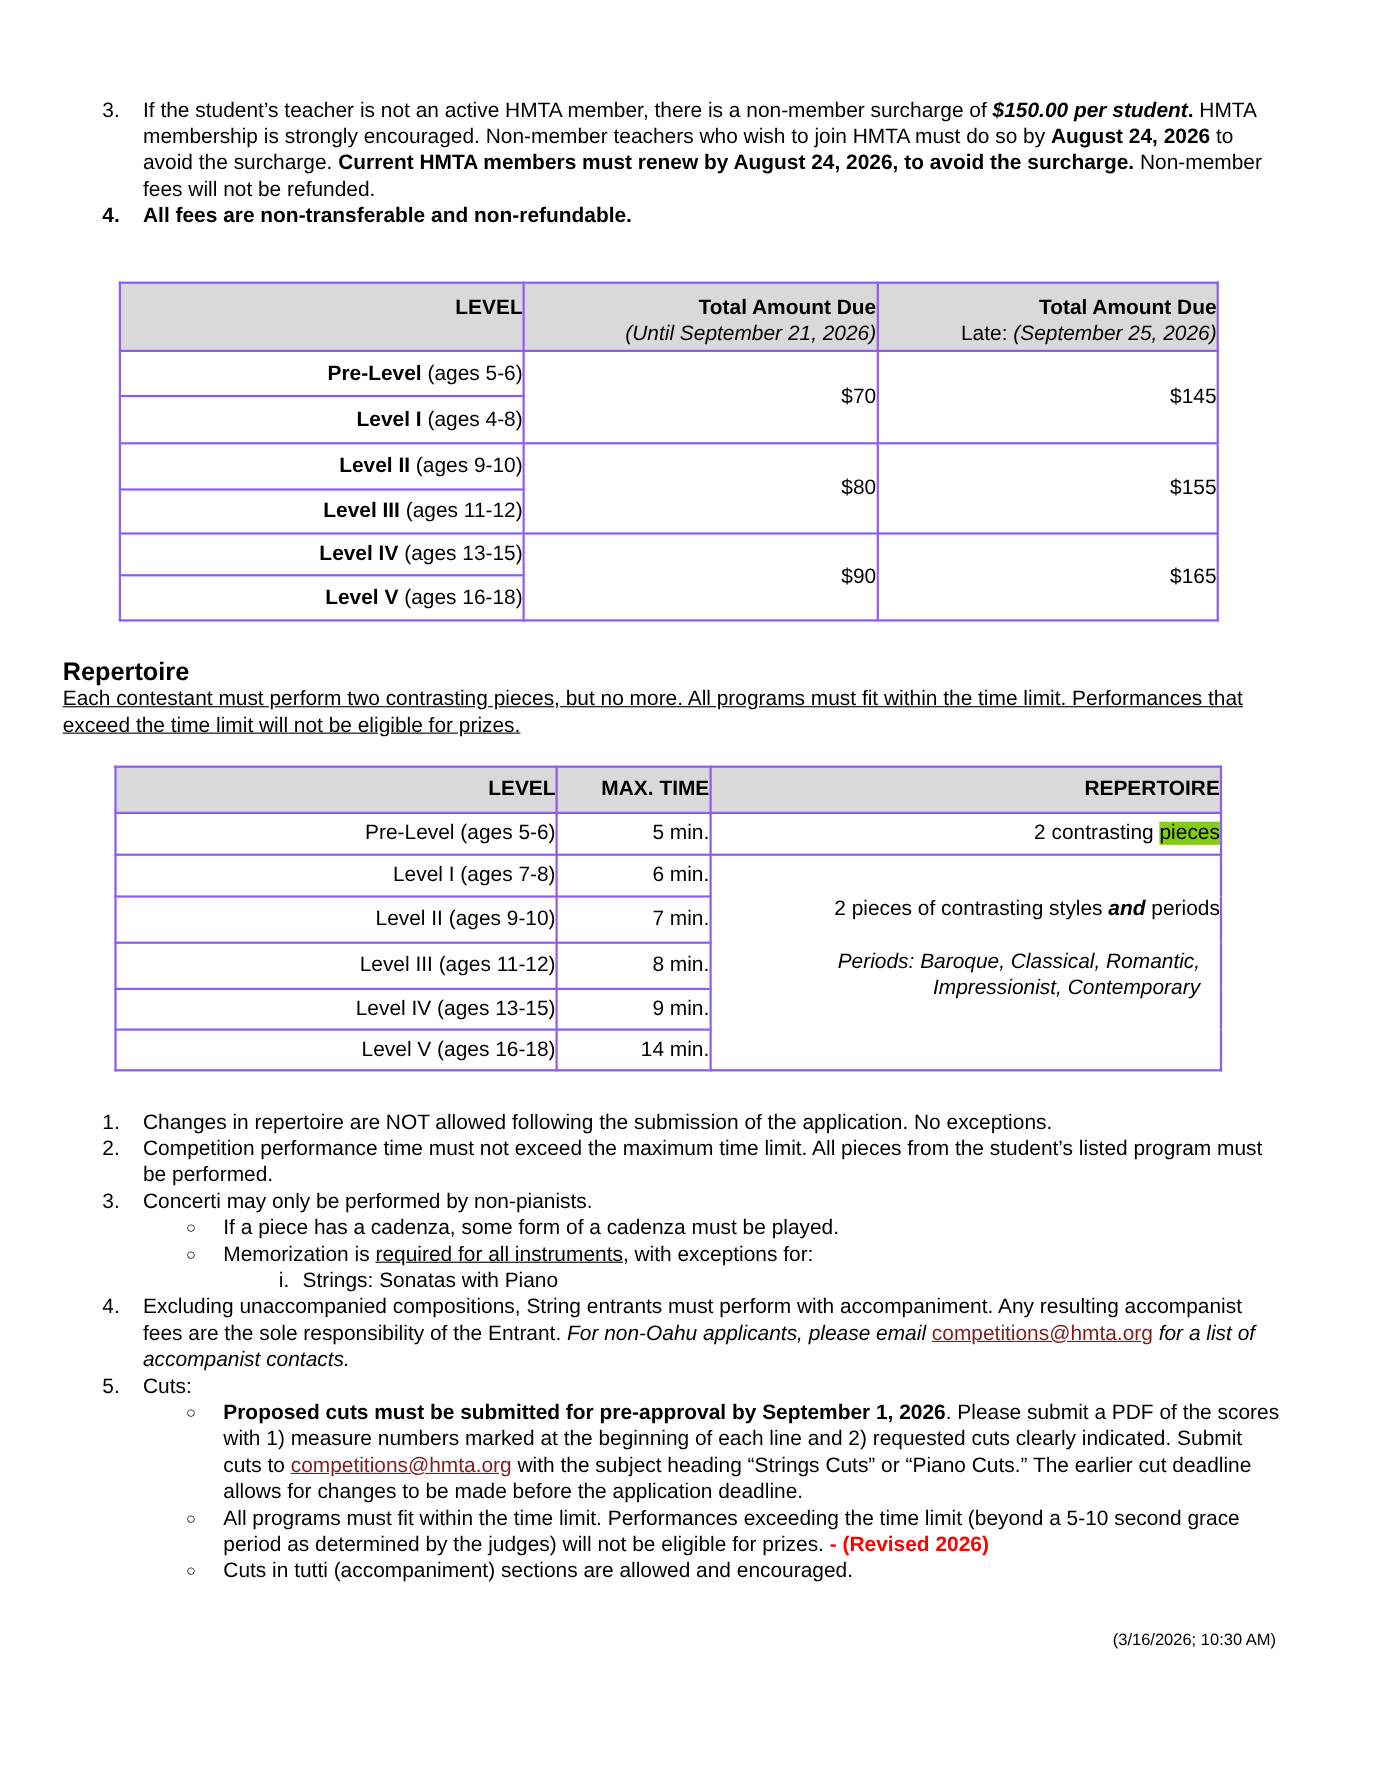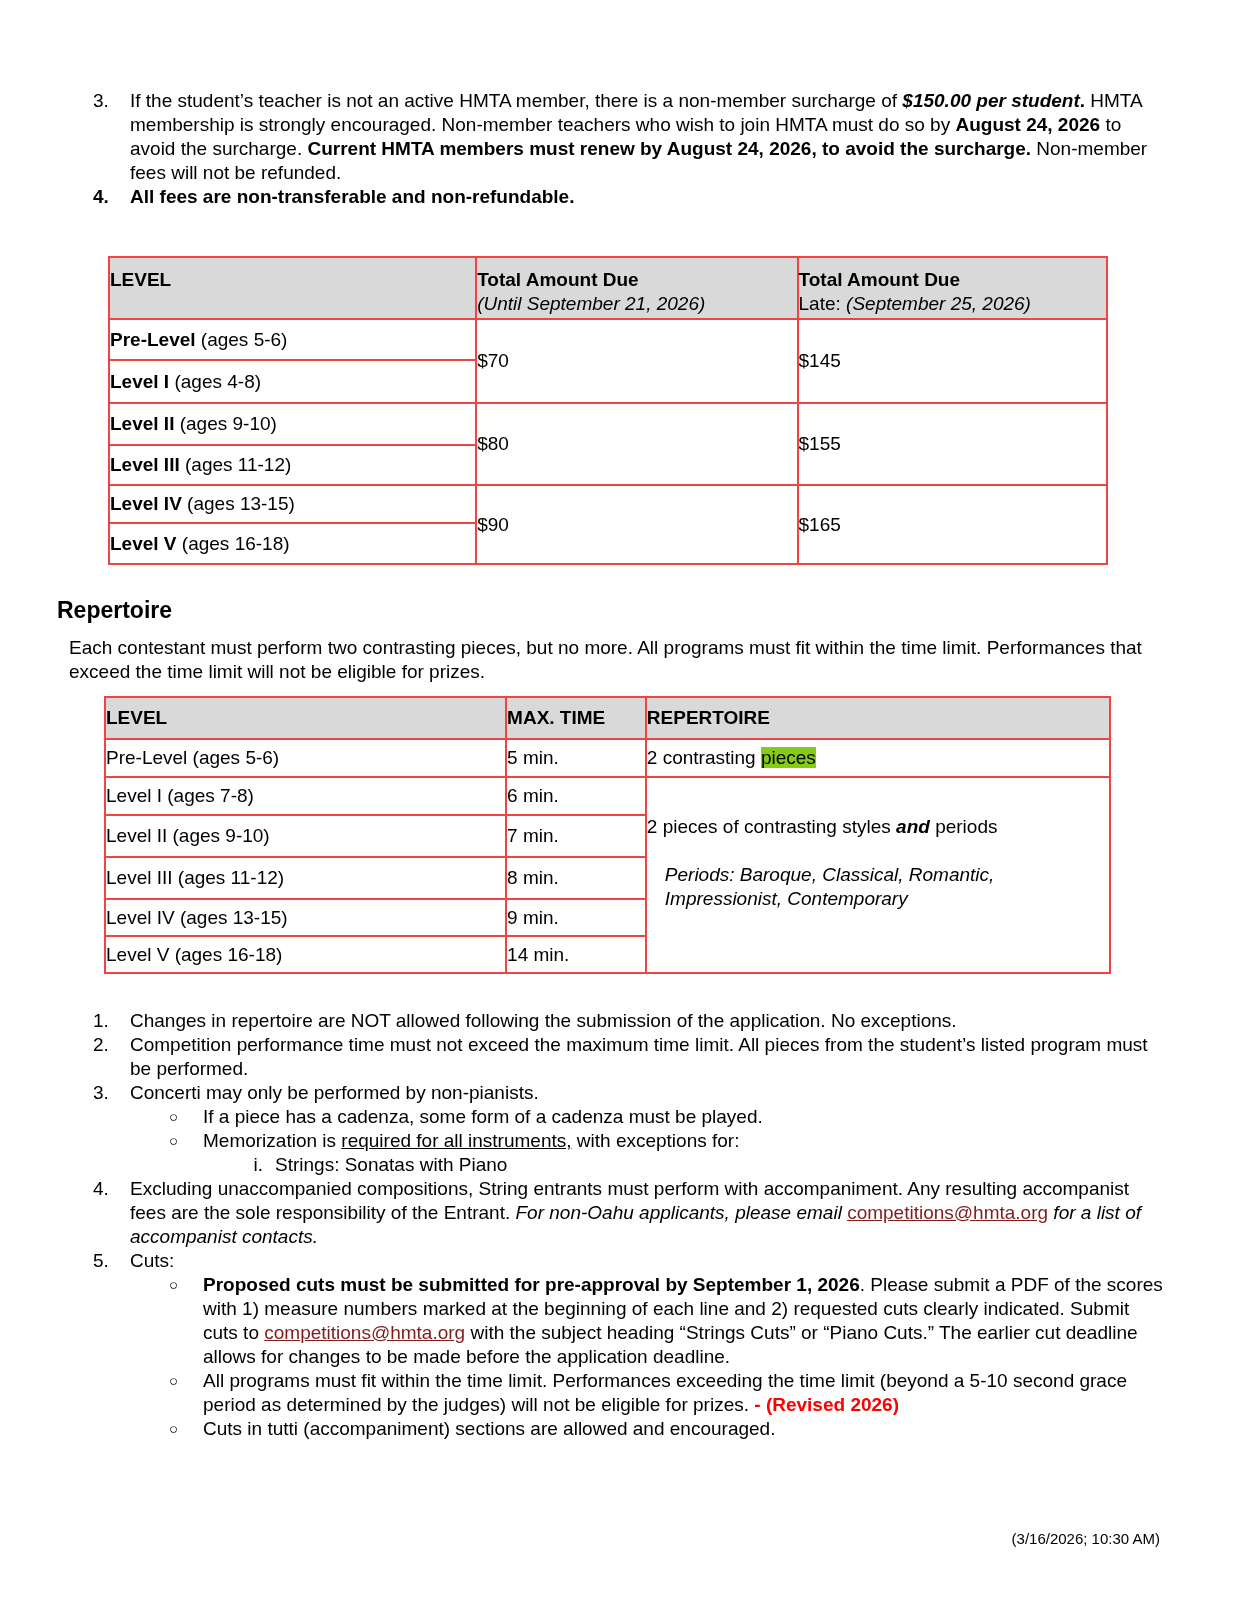--- a/index.html
+++ b/index.html
@@ -12,27 +12,27 @@
   .sub { position:relative; padding-left:146px; line-height:24px; }
   .sub .bul { position:absolute; left:112px; top:0; font-size:15px; }
   .subsub { position:relative; padding-left:218px; line-height:24px; }
   .subsub .rn { position:absolute; left:180px; top:0; width:26px; text-align:right; }
   b, .b { font-weight:bold; }
   i, .i { font-style:italic; }
   a.link { color:#7f1d1d; text-decoration:underline; }
   .u { text-decoration:underline; }
   .red { color:#ff0000; font-weight:bold; }
   table { border-collapse:collapse; position:absolute; }
-  td, th { border:2px solid #ef4444; text-align:left; vertical-align:middle; padding:0; font-size:19px; }
+  td, th { border:2px solid #8b5cf6; text-align:right; vertical-align:middle; padding:0; font-size:19px; }
   th { background:#d9d9d9; font-weight:bold; }
   .fees th { vertical-align:top; padding-top:10px; line-height:24px; }
   .hl { background:#84cc16; }
   h2 { position:absolute; margin:0; font-size:23px; font-weight:bold; }
-  .para { position:absolute; margin:12px; line-height:24px; }
-  .stamp { position:absolute; font-size:15px; font-family:"Liberation Sans", sans-serif;margin-top:48px; }
+  .para { position:absolute; margin:0; line-height:24px;text-decoration:underline; }
+  .stamp { position:absolute; font-size:15px; font-family:"Liberation Sans", sans-serif; }
 </style>
 </head>
 <body>
 
 <div class="page">
 
   <div class="ol" style="top:89px; left:57px; width:1110px;">
     <div class="li">
       <span class="num">3.</span>
       <span>If the student’s teacher is not an active HMTA member, there is a non-member surcharge of </span><b><i>$150.00 per student</i></b><b>.</b><span> HMTA membership is strongly encouraged. Non-member teachers who wish to join HMTA must do so by </span><b>August 24, 2026</b><span> to avoid the surcharge. </span><b>Current HMTA members must renew by August 24, 2026, to avoid the surcharge.</b><span> Non-member fees will not be refunded.</span>

